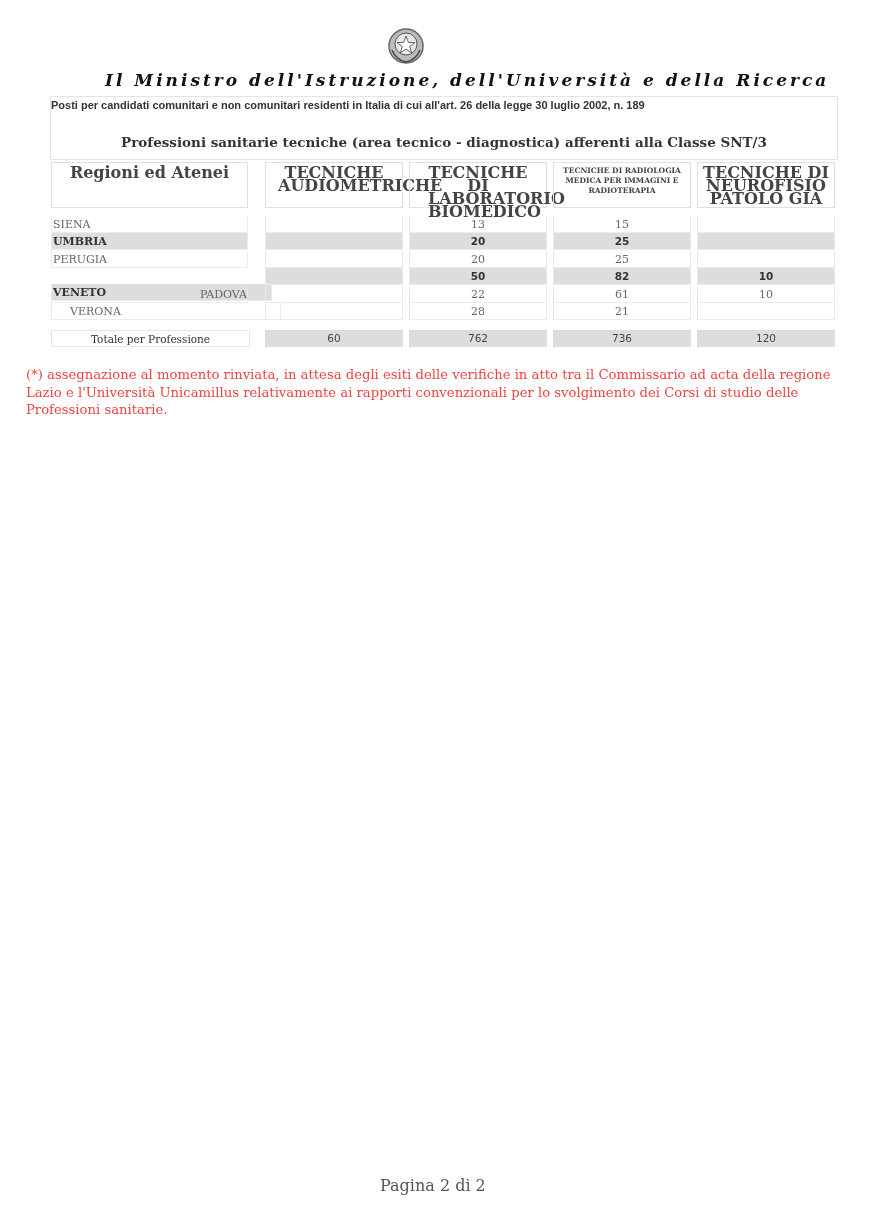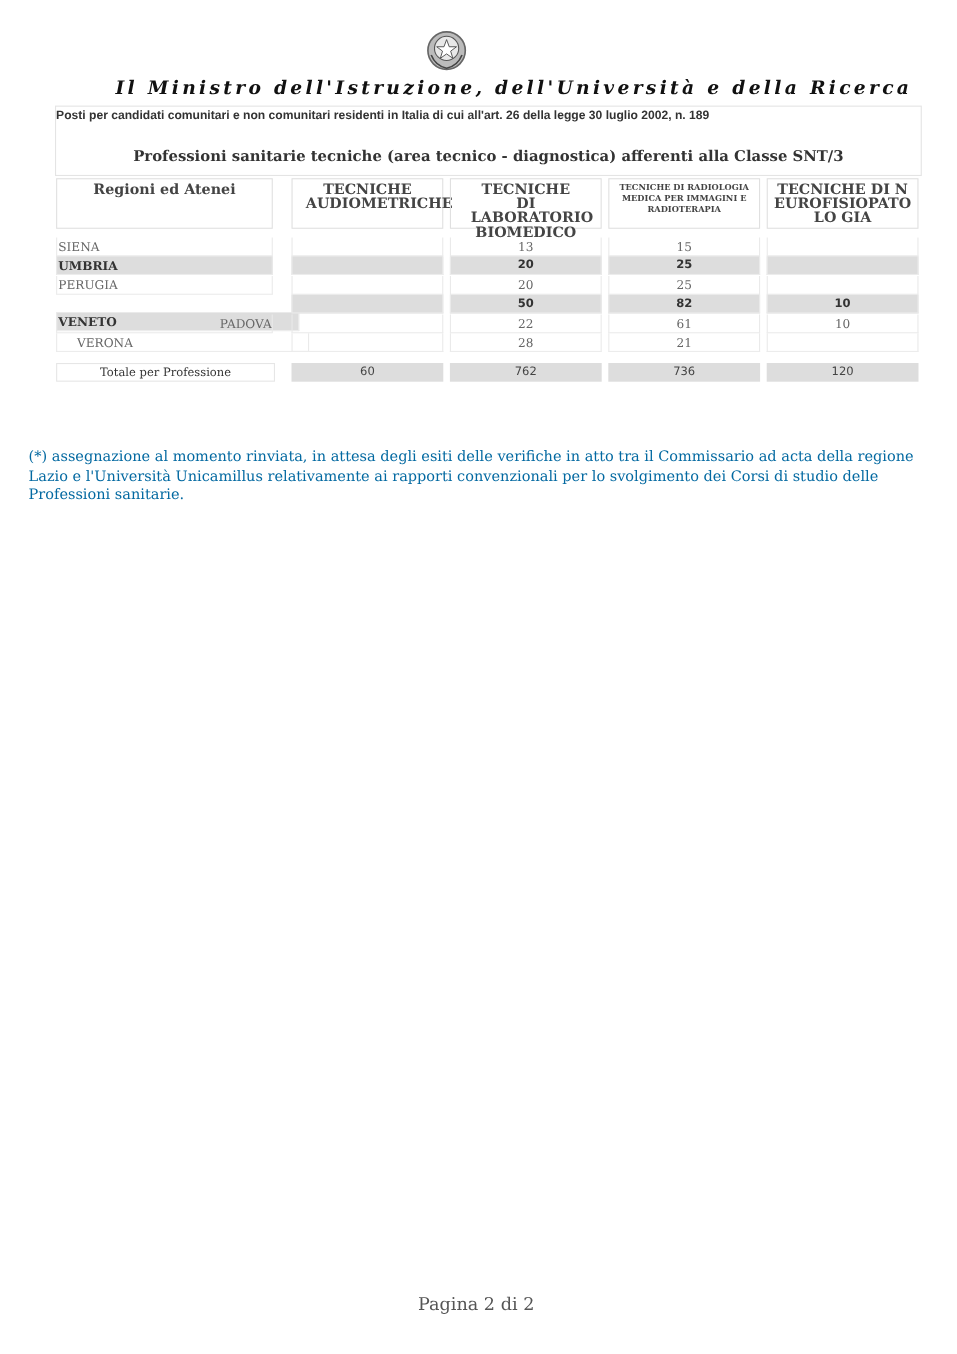--- a/index.html
+++ b/index.html
@@ -4,30 +4,30 @@
 <style>
   html, body { margin:0; padding:0; background:#fff; }
   body { width:870px; height:1231px; position:relative; overflow:hidden; font-family:"DejaVu Serif", serif; color:#333; }
   .emblem { position:absolute; left:386px; top:26px; width:40px; height:40px; }
   .header-line { position:absolute; left:105px; top:70px; width:620px; font-family:"DejaVu Serif", serif; font-style:italic; font-weight:bold; font-size:17px; letter-spacing:3px; color:#111; white-space:nowrap; }
   .outer { position:absolute; left:50px; top:96px; width:786px; height:62px; border:1px solid #e4e4e4; }
   .subtitle { position:absolute; left:0; right:0; top:2px; text-align:left; font-family:Liberation Sans, sans-serif; font-weight:bold; font-size:11px; color:#333; }
   .title { position:absolute; left:0; right:0; top:37px; text-align:center; font-family:"DejaVu Serif", serif; font-weight:bold; font-size:13.5px; color:#333; }
   .hcell { position:absolute; top:162px; height:46px; border:1px solid #e0e0e0; text-align:center; font-family:"DejaVu Serif", serif; font-weight:bold; color:#444; line-height:13px; padding-top:3px; box-sizing:border-box; }
   .hcell.small { font-size:7.5px; line-height:10px; }
-  .hcell.reg { font-size:13px; }
+  .hcell.reg { font-size:16px; }
   .cell { position:absolute; height:17px; box-sizing:border-box; border-bottom:1px solid #ececec; border-left:1px solid #eaeaea; border-right:1px solid #eaeaea; font-size:11px; line-height:17px; color:#666; font-family:"DejaVu Serif", serif; }
   .cell.num { text-align:center; }
   .cell.shade { background:#dddddd; }
   .cell.bold { font-weight:bold; color:#333; font-family:"DejaVu Sans", sans-serif; font-size:10.5px; }
   .cell.region-bold { font-weight:bold; color:#333; font-family:"DejaVu Serif", serif; }
   .total { position:absolute; top:330px; height:17px; box-sizing:border-box; font-size:10.5px; line-height:17px; text-align:center; font-weight:normal; color:#444; font-family:"DejaVu Sans", sans-serif; }
   .total.label { font-family:"DejaVu Serif", serif; border:1px solid #e6e6e6; color:#333; }
   .total.val { background:#dddddd; }
-  .footnote { position:absolute; left:26px; top:366px; width:810px; font-family:"DejaVu Serif", serif; font-size:13.2px; line-height:17.5px; color:#0369a1;margin-top:41px; }
+  .footnote { position:absolute; left:26px; top:366px; width:810px; font-family:"DejaVu Serif", serif; font-size:13.2px; line-height:17.5px; color:#ef4444; }
   .pager { position:absolute; left:380px; top:1176px; font-family:"DejaVu Serif", serif; font-size:16px; color:#555; }
 </style>
 </head>
 <body>
 
 <div class="emblem">
   <svg width="40" height="40" viewBox="0 0 40 40">
     <circle cx="20" cy="20" r="17" fill="#bbb" stroke="#666" stroke-width="1.5"></circle>
     <circle cx="20" cy="18" r="11" fill="#e8e8e8" stroke="#555" stroke-width="1"></circle>
     <polygon points="20,10 22.4,16.5 29,16.5 23.7,20.5 25.7,27 20,23 14.3,27 16.3,20.5 11,16.5 17.6,16.5" fill="#fff" stroke="#444" stroke-width="0.8"></polygon>

